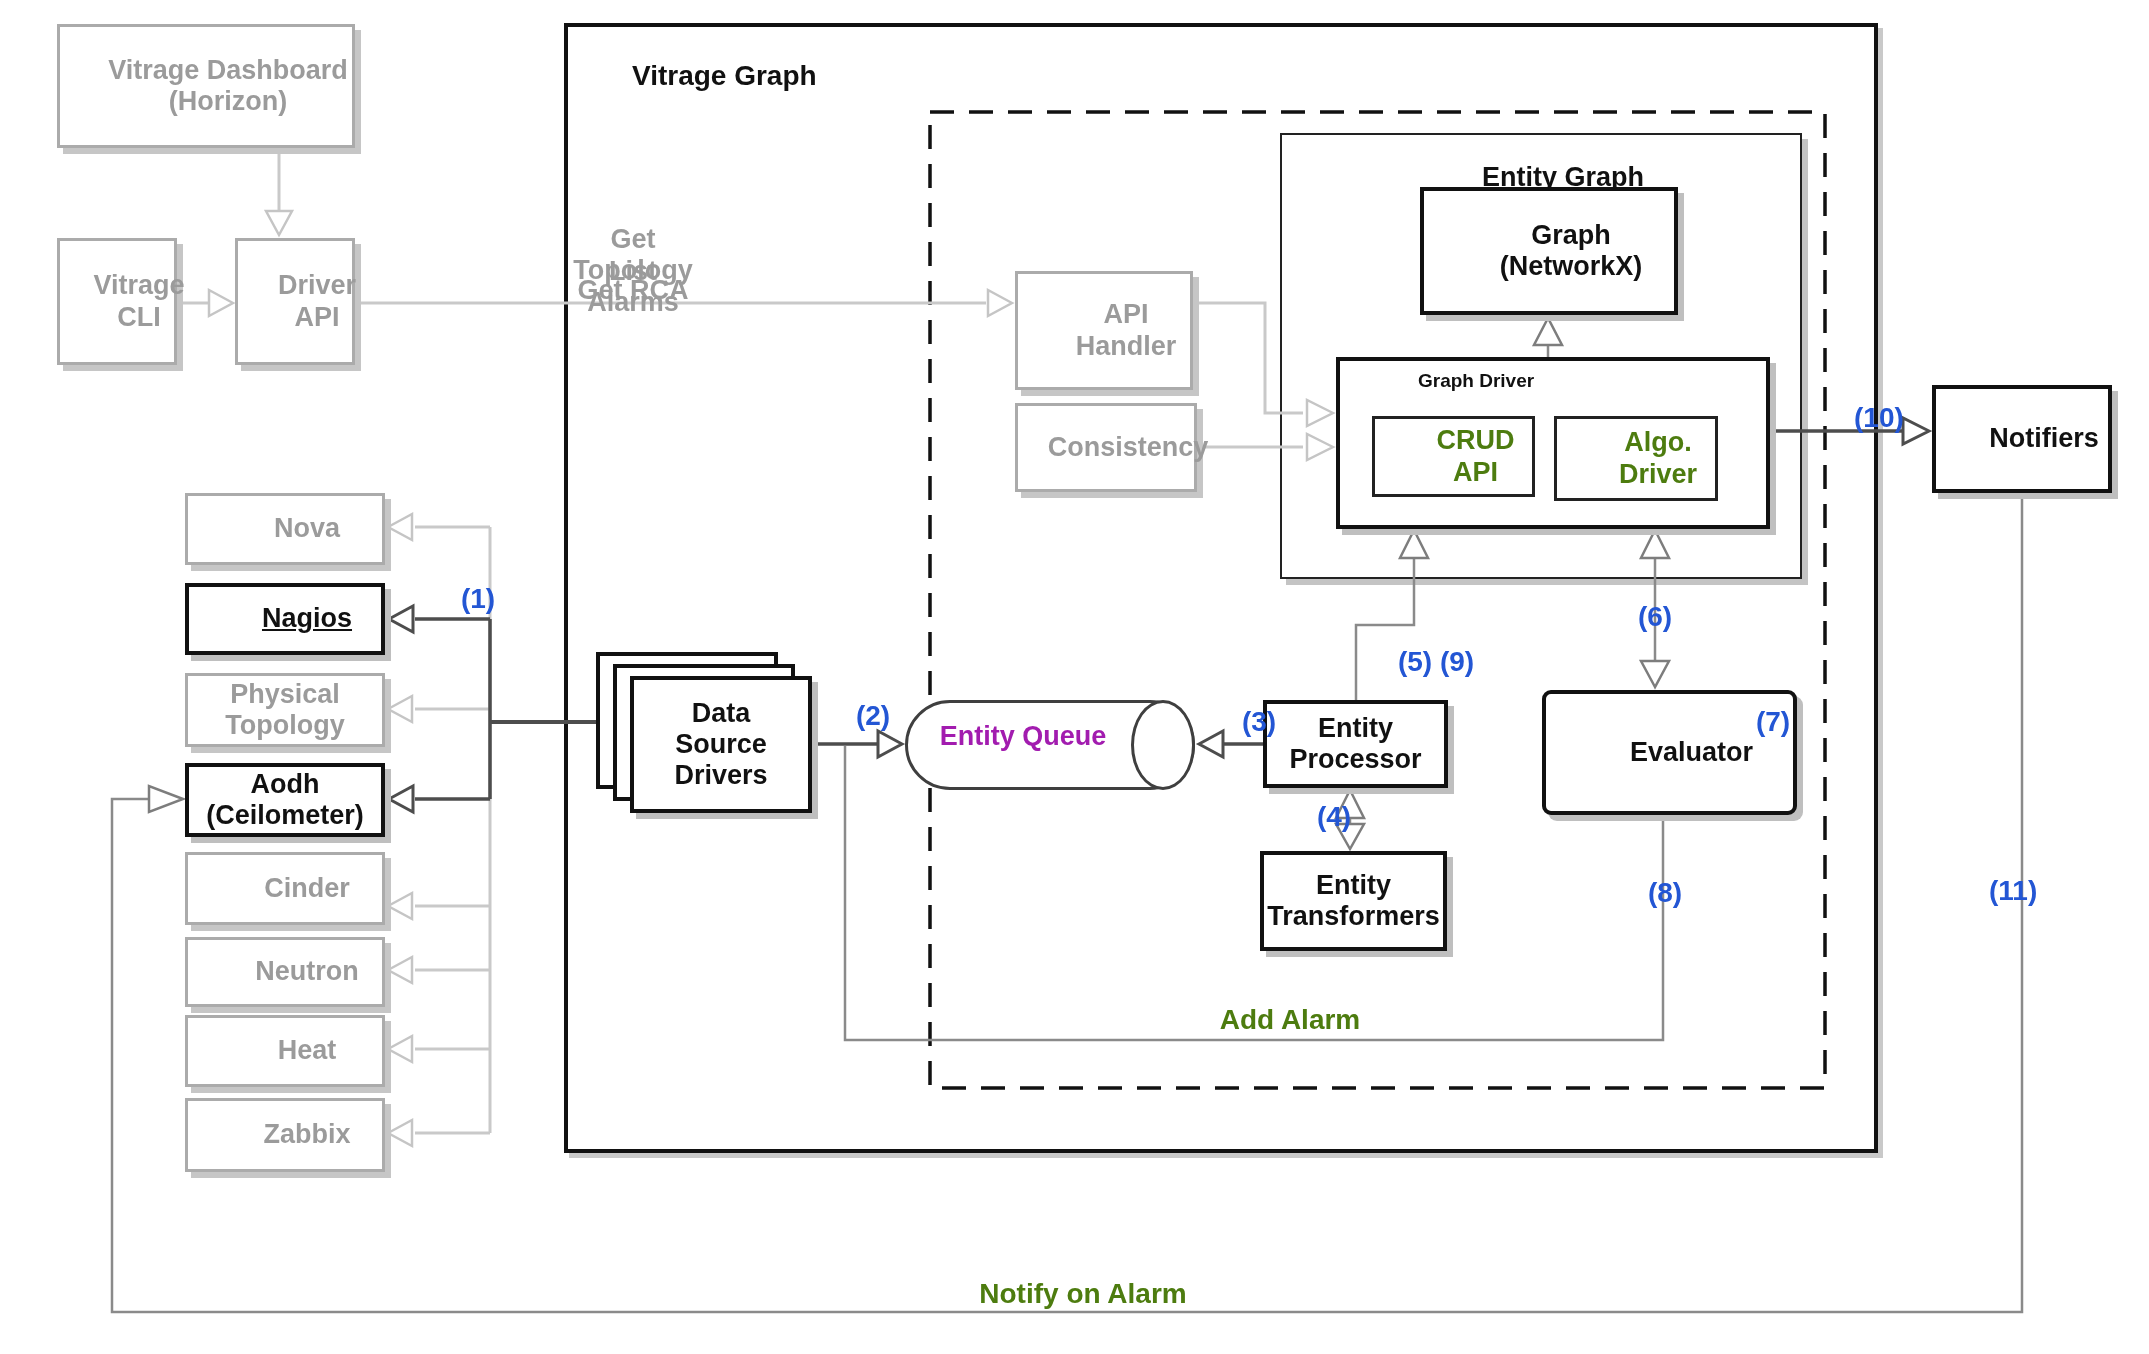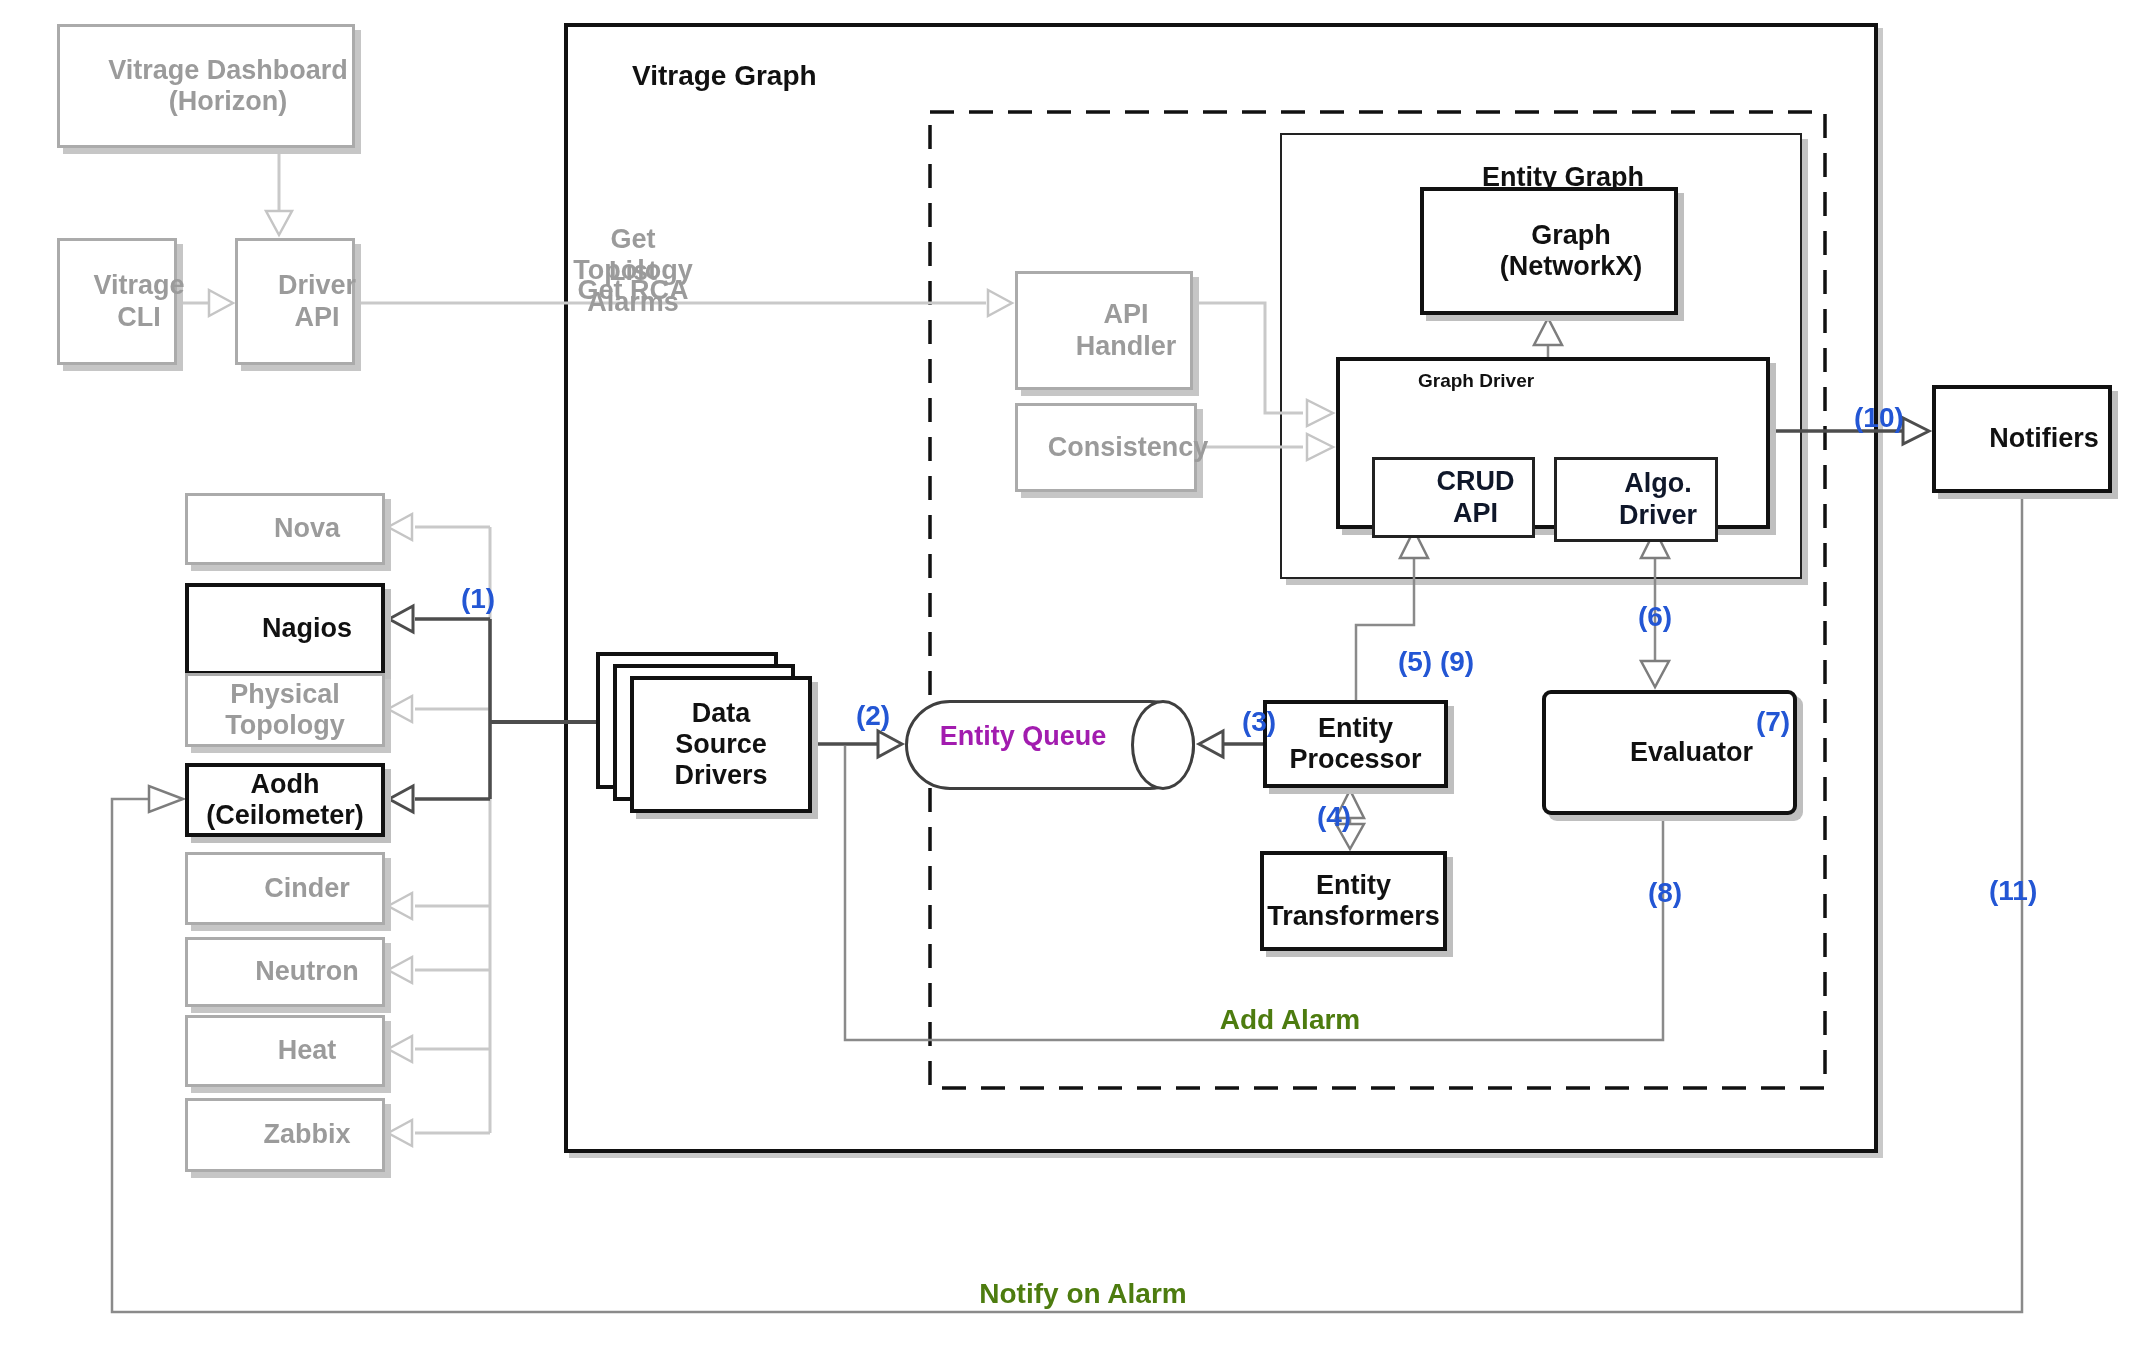--- a/index.html
+++ b/index.html
@@ -9,21 +9,21 @@
   
   .bigbox{border:4px solid #111;background:#fff;box-shadow:5px 5px 0 #c9c9c9;z-index:1;}
   .egbox{border:2px solid #222;background:#fff;box-shadow:6px 6px 0 #c4c4c4;z-index:1;}
   
   #wires{position:absolute;left:0;top:0;z-index:2;}
   
   .node{display:flex;align-items:center;justify-content:center;text-align:center;
         background:#fff;font-weight:bold;z-index:3;line-height:1.15;}
   .gray{border:3px solid #ababab;color:#9b9b9b;box-shadow:6px 6px 0 #c6c6c6;font-size:27px;}
   .dark{border:4px solid #111;color:#111;box-shadow:6px 6px 0 #bfbfbf;font-size:27px;}
-  .thin-dark{border:3px solid #222;color:#0f172a;box-shadow:none;font-size:27px;margin-top:41px;}
+  .thin-dark{border:3px solid #222;color:#4d7c0f;box-shadow:none;font-size:27px;}
   .titletxt{font-weight:bold;color:#111;font-size:28px;z-index:3;}
   .graytxt{font-weight:bold;color:#9b9b9b;font-size:27px;text-align:center;z-index:3;}
   .bluetxt{font-weight:bold;color:#2356d4;font-size:28px;text-align:center;z-index:4;}
   .blktxt{font-weight:bold;color:#4d7c0f;font-size:28px;text-align:center;z-index:4;}
   
   .queue{border:3px solid #3f3f3f;border-radius:46px;background:#fff;z-index:3;}
   .qcap{position:absolute;right:-3px;top:-3px;width:64px;height:90px;border:3px solid #3f3f3f;
         border-radius:50%;background:#fff;box-sizing:border-box;}
   .qlabel{position:absolute;left:0;top:0;width:230px;height:66px;display:flex;align-items:center;
           justify-content:center;font-weight:bold;font-size:27px;color:#a21caf;}
@@ -137,21 +137,21 @@
   <div class="abs node thin-dark" style="left:1372px;top:416px;width:163px;height:81px;">
     <span>CRUD API</span>
   </div>
   <div class="abs node thin-dark" style="left:1554px;top:416px;width:164px;height:85px;">
     <span>Algo. Driver</span>
   </div>
 
   <div class="abs node gray" style="left:185px;top:493px;width:200px;height:72px;">
     <span>Nova</span>
   </div>
-  <div class="abs node dark" style="left:185px;top:583px;width:200px;height:92px;">
+  <div class="abs node dark" style="left:185px;top:583px;width:200px;height:72px;text-decoration:underline;">
     <span>Nagios</span>
   </div>
   <div class="abs node gray" style="left:185px;top:673px;width:200px;height:74px;padding:0 40px;">
     <span>Physical Topology</span>
   </div>
   <div class="abs node dark" style="left:185px;top:763px;width:200px;height:74px;padding:0 28px;">
     <span>Aodh (Ceilometer)</span>
   </div>
   <div class="abs node gray" style="left:185px;top:852px;width:200px;height:73px;">
     <span>Cinder</span>

